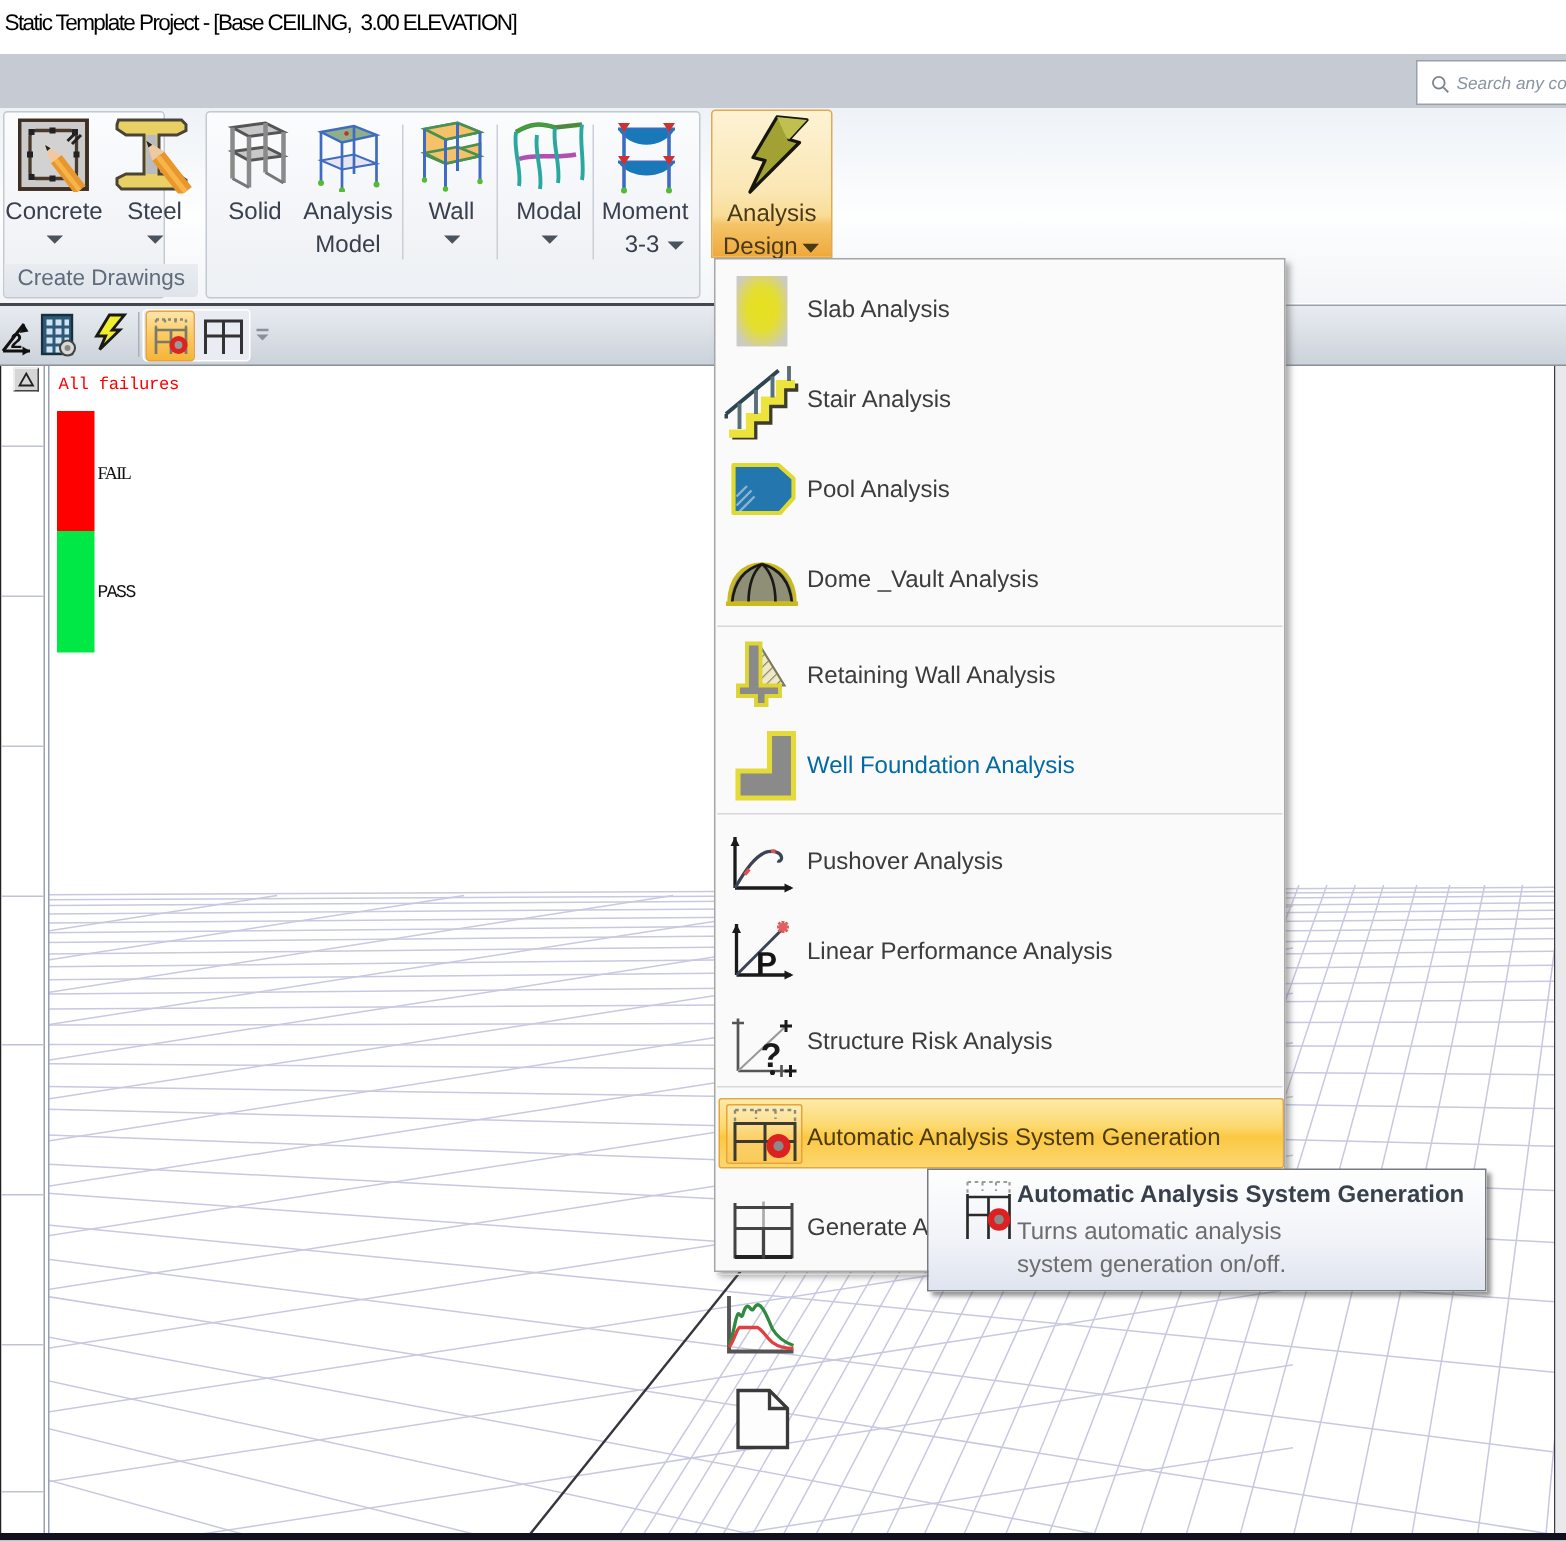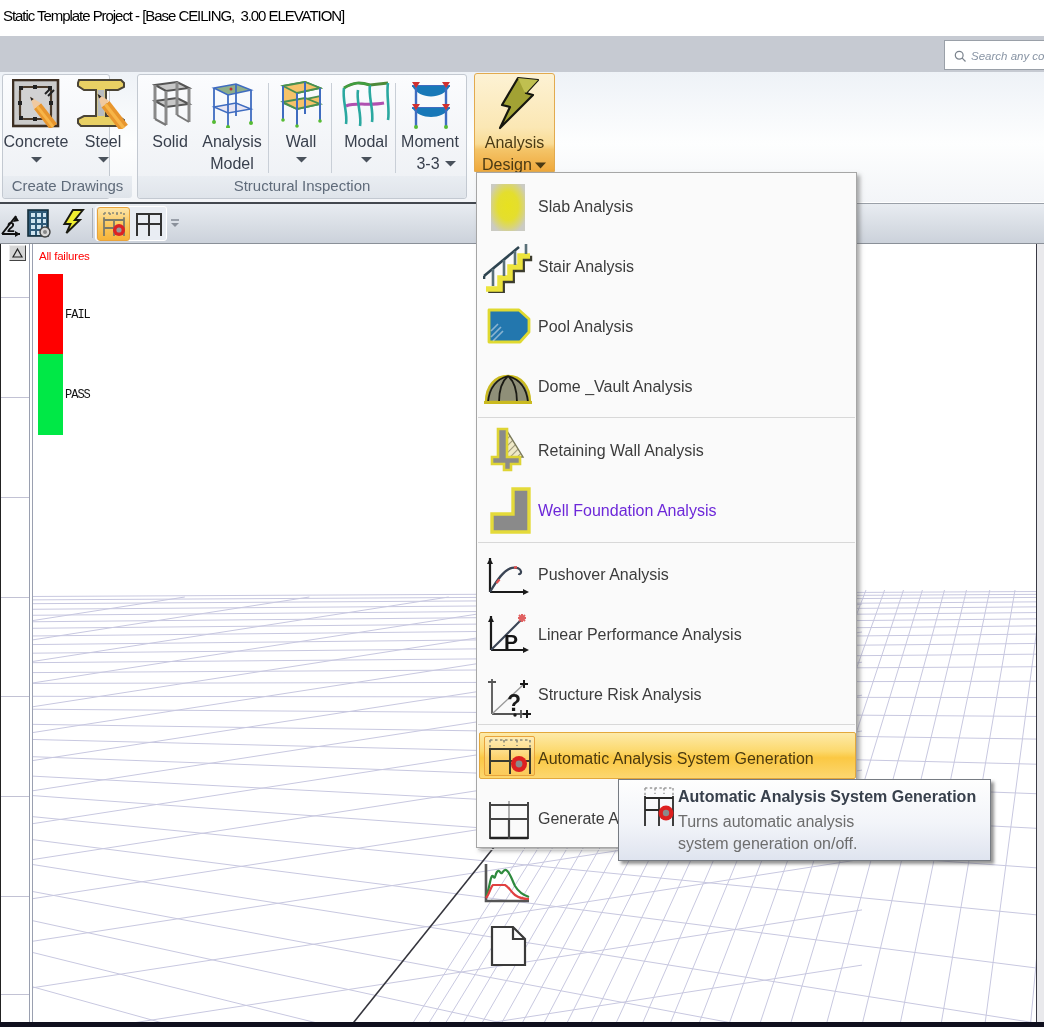--- a/index.html
+++ b/index.html
@@ -61,21 +61,20 @@
  <rect x="21.5" y="12" width="7" height="26" fill="#b8bcc0"></rect>
  <g transform="translate(25,22) rotate(-38)">
   <rect x="-4" y="6" width="10" height="30" fill="#e8962e"></rect>
   <rect x="-1" y="6" width="3.4" height="30" fill="#f7b548"></rect>
   <path d="M-4 6 L1 -7 L6 6 Z" fill="#f0c9a0"></path>
   <path d="M-0.6 -2.5 L1 -7 L2.6 -2.5 Z" fill="#222"></path>
  </g>
 </svg>
 
 <div class="abs" style="left:137px;top:74px;width:330px;height:125px;border:1px solid #c3c9d1;border-radius:3px;background:linear-gradient(#fbfcfe,#f3f5f8 55%,#edf0f4)">
- <div class="abs" style="left:0;top:101px;width:328px;height:22px;background:linear-gradient(#e9edf2,#dfe4ea);border-radius:0 0 3px 3px;text-align:center;font-size:15px;color:#5f6b7a;padding-top:1px">Structural Inspection</div>
  <div class="abs" style="left:130px;top:8px;width:1px;height:90px;background:#c9cfd7"></div>
  <div class="abs" style="left:193px;top:8px;width:1px;height:90px;background:#c9cfd7"></div>
  <div class="abs" style="left:257px;top:8px;width:1px;height:90px;background:#c9cfd7"></div>
 </div>
 <div class="abs" style="left:144px;top:133px;width:52px;text-align:center;font-size:16px;color:#39404d">Solid</div>
 <div class="abs" style="left:198px;top:133px;width:68px;text-align:center;font-size:16px;color:#39404d">Analysis</div>
 <div class="abs" style="left:198px;top:155px;width:68px;text-align:center;font-size:16px;color:#39404d">Model</div>
 <div class="abs" style="left:277px;top:133px;width:48px;text-align:center;font-size:16px;color:#39404d">Wall</div>
 <svg class="abs" style="left:296px;top:156px" width="11" height="7">
     <path d="M0 1 L11 1 L5.5 6.5 Z" fill="#4a525c"></path>
@@ -292,40 +291,40 @@
 <div class="abs" style="left:1px;top:796px;width:28px;height:1px;background:#c2c2d4"></div>
 <div class="abs" style="left:1px;top:896px;width:28px;height:1px;background:#c2c2d4"></div>
 <div class="abs" style="left:1px;top:994px;width:28px;height:1px;background:#c2c2d4"></div>
 
 <div class="abs" style="left:9px;top:245px;width:17px;height:16px;background:#d6d6d6;border:1px solid #444;border-top-color:#eee;border-left-color:#eee">
   <svg width="15" height="14" viewBox="0 0 15 14">
       <path d="M7.5 3 L12 11 L3 11 Z" fill="#d6d6d6" stroke="#222" stroke-width="1.2"></path>
     </svg>
 </div>
 
-<div class="abs" style="left:39px;top:250px;font-size:11.5px;color:#f00;letter-spacing:-0.2px;font-family:Liberation Sans, sans-serif">All failures</div>
+<div class="abs" style="left:39px;top:250px;font-size:11.5px;color:#f00;letter-spacing:-0.2px;font-family:Liberation Mono, monospace">All failures</div>
 <div class="abs" style="left:38px;top:274px;width:25px;height:80px;background:#f00"></div>
 <div class="abs" style="left:38px;top:354px;width:25px;height:81px;background:#00e846"></div>
-<div class="abs" style="left:65px;top:308px;font-size:12px;letter-spacing:-1px;color:#111;font-family:Liberation Mono, monospace">FAIL</div>
+<div class="abs" style="left:65px;top:308px;font-size:12px;letter-spacing:-1px;color:#111;font-family:Liberation Serif, serif">FAIL</div>
 <div class="abs" style="left:65px;top:388px;font-size:12px;letter-spacing:-1px;color:#111;font-family:'Liberation Mono',monospace">PASS</div>
 
 <div class="abs" style="left:476px;top:172px;width:381px;height:676px;background:#fafafa;border:1px solid #a6a6a6;box-shadow:3px 3px 4px rgba(90,90,90,0.5)">
  <div class="abs" style="left:1px;top:244px;width:377px;height:1px;background:#d8d8d8"></div>
  <div class="abs" style="left:1px;top:369px;width:377px;height:1px;background:#d8d8d8"></div>
  <div class="abs" style="left:1px;top:551px;width:377px;height:1px;background:#d8d8d8"></div>
  <div class="abs" style="left:1px;top:676px;width:377px;height:1px;background:#d8d8d8"></div>
 
  <div class="abs" style="left:2px;top:559px;width:377px;height:47px;border:1px solid #e3a83c;border-radius:2px;background:linear-gradient(#fdeaa9,#fcd96e 40%,#fbc843 55%,#fcd770 100%)"></div>
  <div class="abs" style="left:7px;top:563px;width:51px;height:40px;border:1px solid #e8a33c;border-radius:2px;background:linear-gradient(rgba(255,240,200,.6),rgba(250,195,80,.6))"></div>
  <div class="abs" style="left:61px;top:25px;font-size:16px;color:#3c3c3c">Slab Analysis</div>
  <div class="abs" style="left:61px;top:85px;font-size:16px;color:#3c3c3c">Stair Analysis</div>
  <div class="abs" style="left:61px;top:145px;font-size:16px;color:#3c3c3c">Pool Analysis</div>
  <div class="abs" style="left:61px;top:205px;font-size:16px;color:#3c3c3c">Dome _Vault Analysis</div>
  <div class="abs" style="left:61px;top:269px;font-size:16px;color:#3c3c3c">Retaining Wall Analysis</div>
- <div class="abs" style="left:61px;top:329px;font-size:16px;color:#6d28d9">Well Foundation Analysis</div>
+ <div class="abs" style="left:61px;top:329px;font-size:16px;color:#0369a1">Well Foundation Analysis</div>
  <div class="abs" style="left:61px;top:393px;font-size:16px;color:#3c3c3c">Pushover Analysis</div>
  <div class="abs" style="left:61px;top:453px;font-size:16px;color:#3c3c3c">Linear Performance Analysis</div>
  <div class="abs" style="left:61px;top:513px;font-size:16px;color:#3c3c3c">Structure Risk Analysis</div>
  <div class="abs" style="left:61px;top:577px;font-size:16px;color:#4a3a10">Automatic Analysis System Generation</div>
  <div class="abs" style="left:61px;top:637px;font-size:16px;color:#3c3c3c">Generate Analysis Model</div>
 
  <svg class="abs" style="left:14px;top:11px" width="34" height="47">
   <defs>
         <radialGradient id="slabg" cx="50%" cy="47%" r="60%">
    <stop offset="0%" stop-color="#e7e120"></stop>

